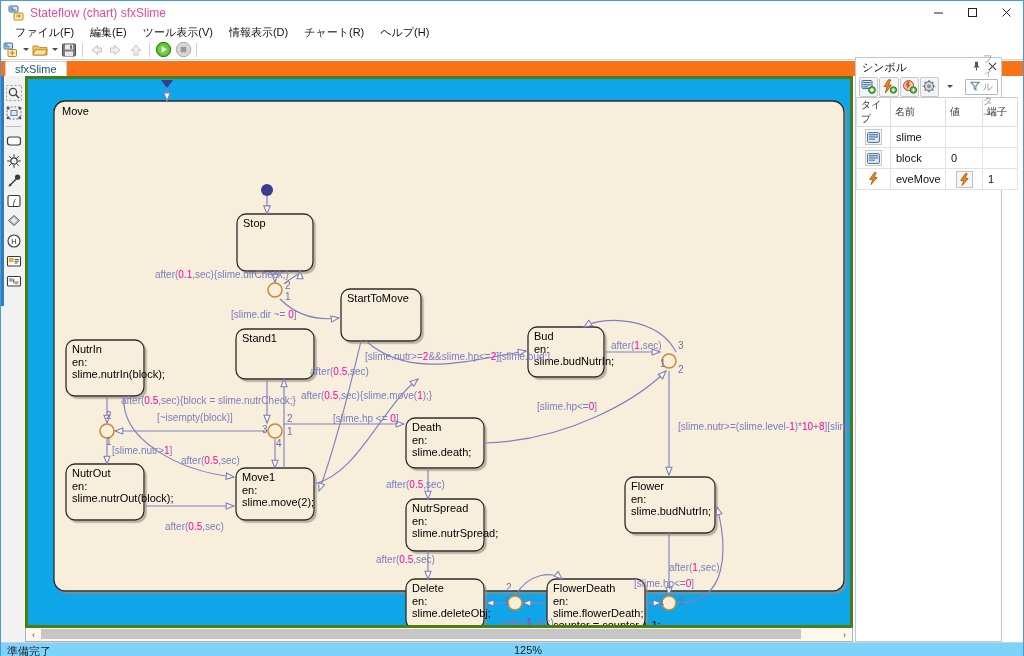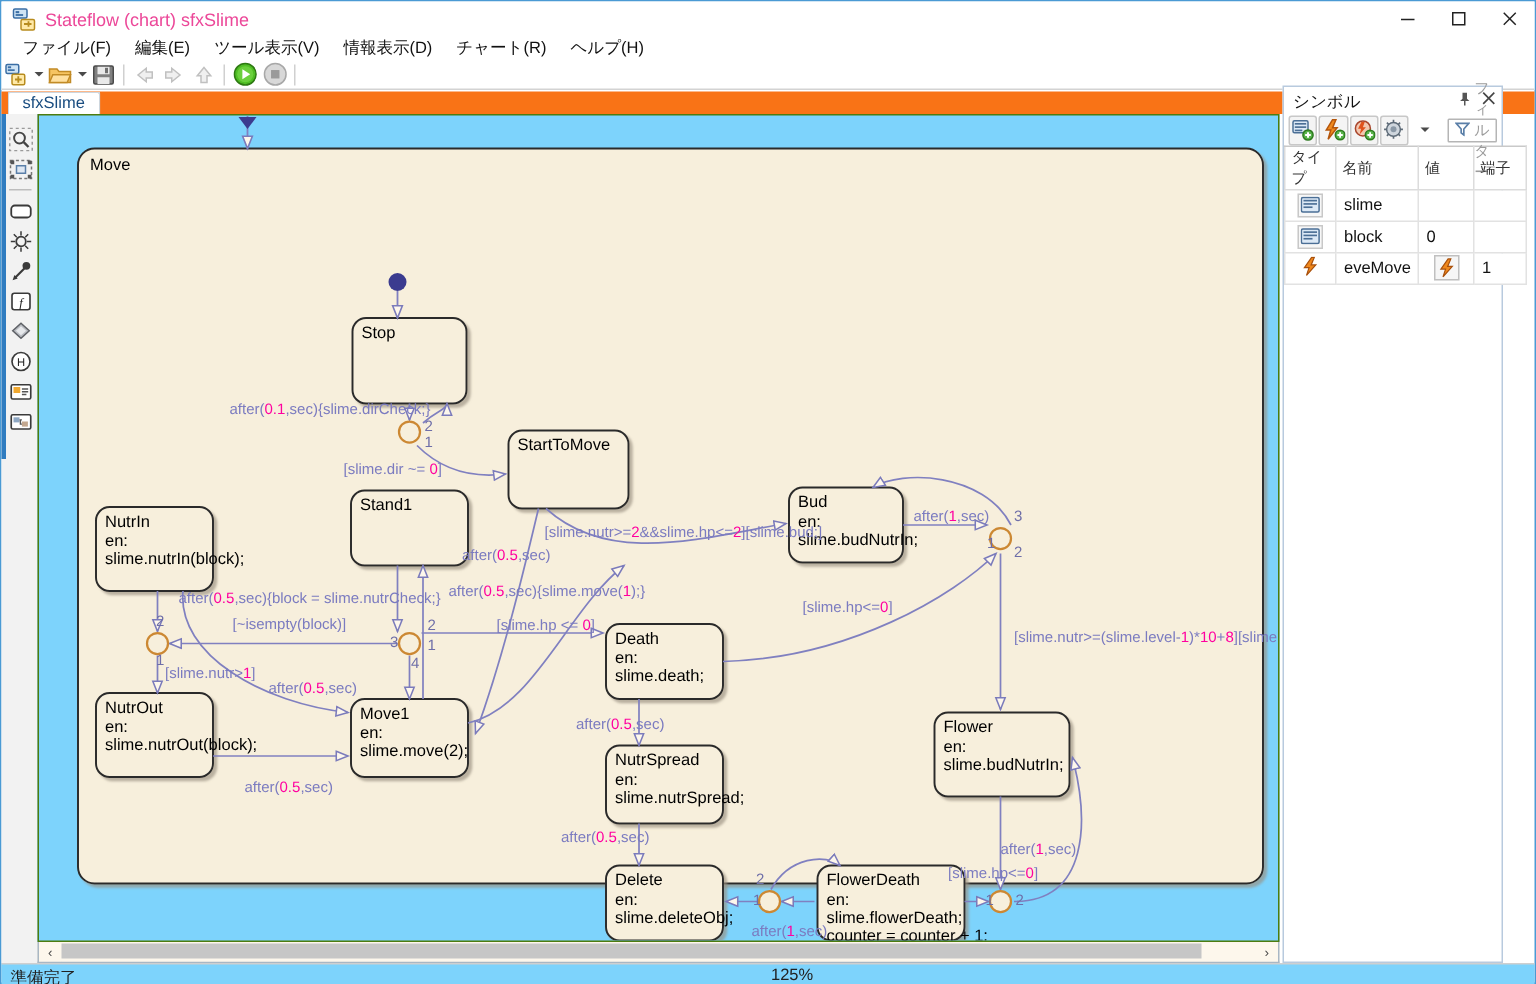--- a/index.html
+++ b/index.html
@@ -44,21 +44,21 @@
 
   
   .palette{position:absolute;left:0;top:75px;width:24px;height:566px;background:#f2f2f2;
            border-right:1px solid #cfcfcf;}
   .palette .accent{position:absolute;left:0;top:0;width:3px;height:230px;background:#2f7cc0;}
   .ptool{position:absolute;left:5px;width:16px;height:16px;}
   .psep{position:absolute;left:5px;width:15px;height:1px;background:#bdbdbd;}
 
   
   .canvaswrap{position:absolute;left:24px;top:75px;width:828px;height:552px;
-              background:#7dd3fc;border:1px solid #4d7c0f;box-sizing:border-box;overflow:hidden;}
+              background:#0ea5e9;border:3px solid #4d7c0f;box-sizing:border-box;overflow:hidden;}
   .canvas-svg{position:absolute;left:0;top:0;}
 
   
   .hscroll{position:absolute;left:24px;top:627px;width:828px;height:14px;background:#fdf7ec;
            border:1px solid #a9b7c4;border-top:none;box-sizing:border-box;display:flex;align-items:stretch;}
   .hs-arrow{width:15px;background:#fdf7ec;display:flex;align-items:center;justify-content:center;
             font-size:9px;color:#4a4a4a;}
   .hs-track{flex:1;background:#fdf7ec;position:relative;}
   .hs-thumb{position:absolute;left:0;top:1px;height:10px;width:760px;background:#c6c6c6;}
 

